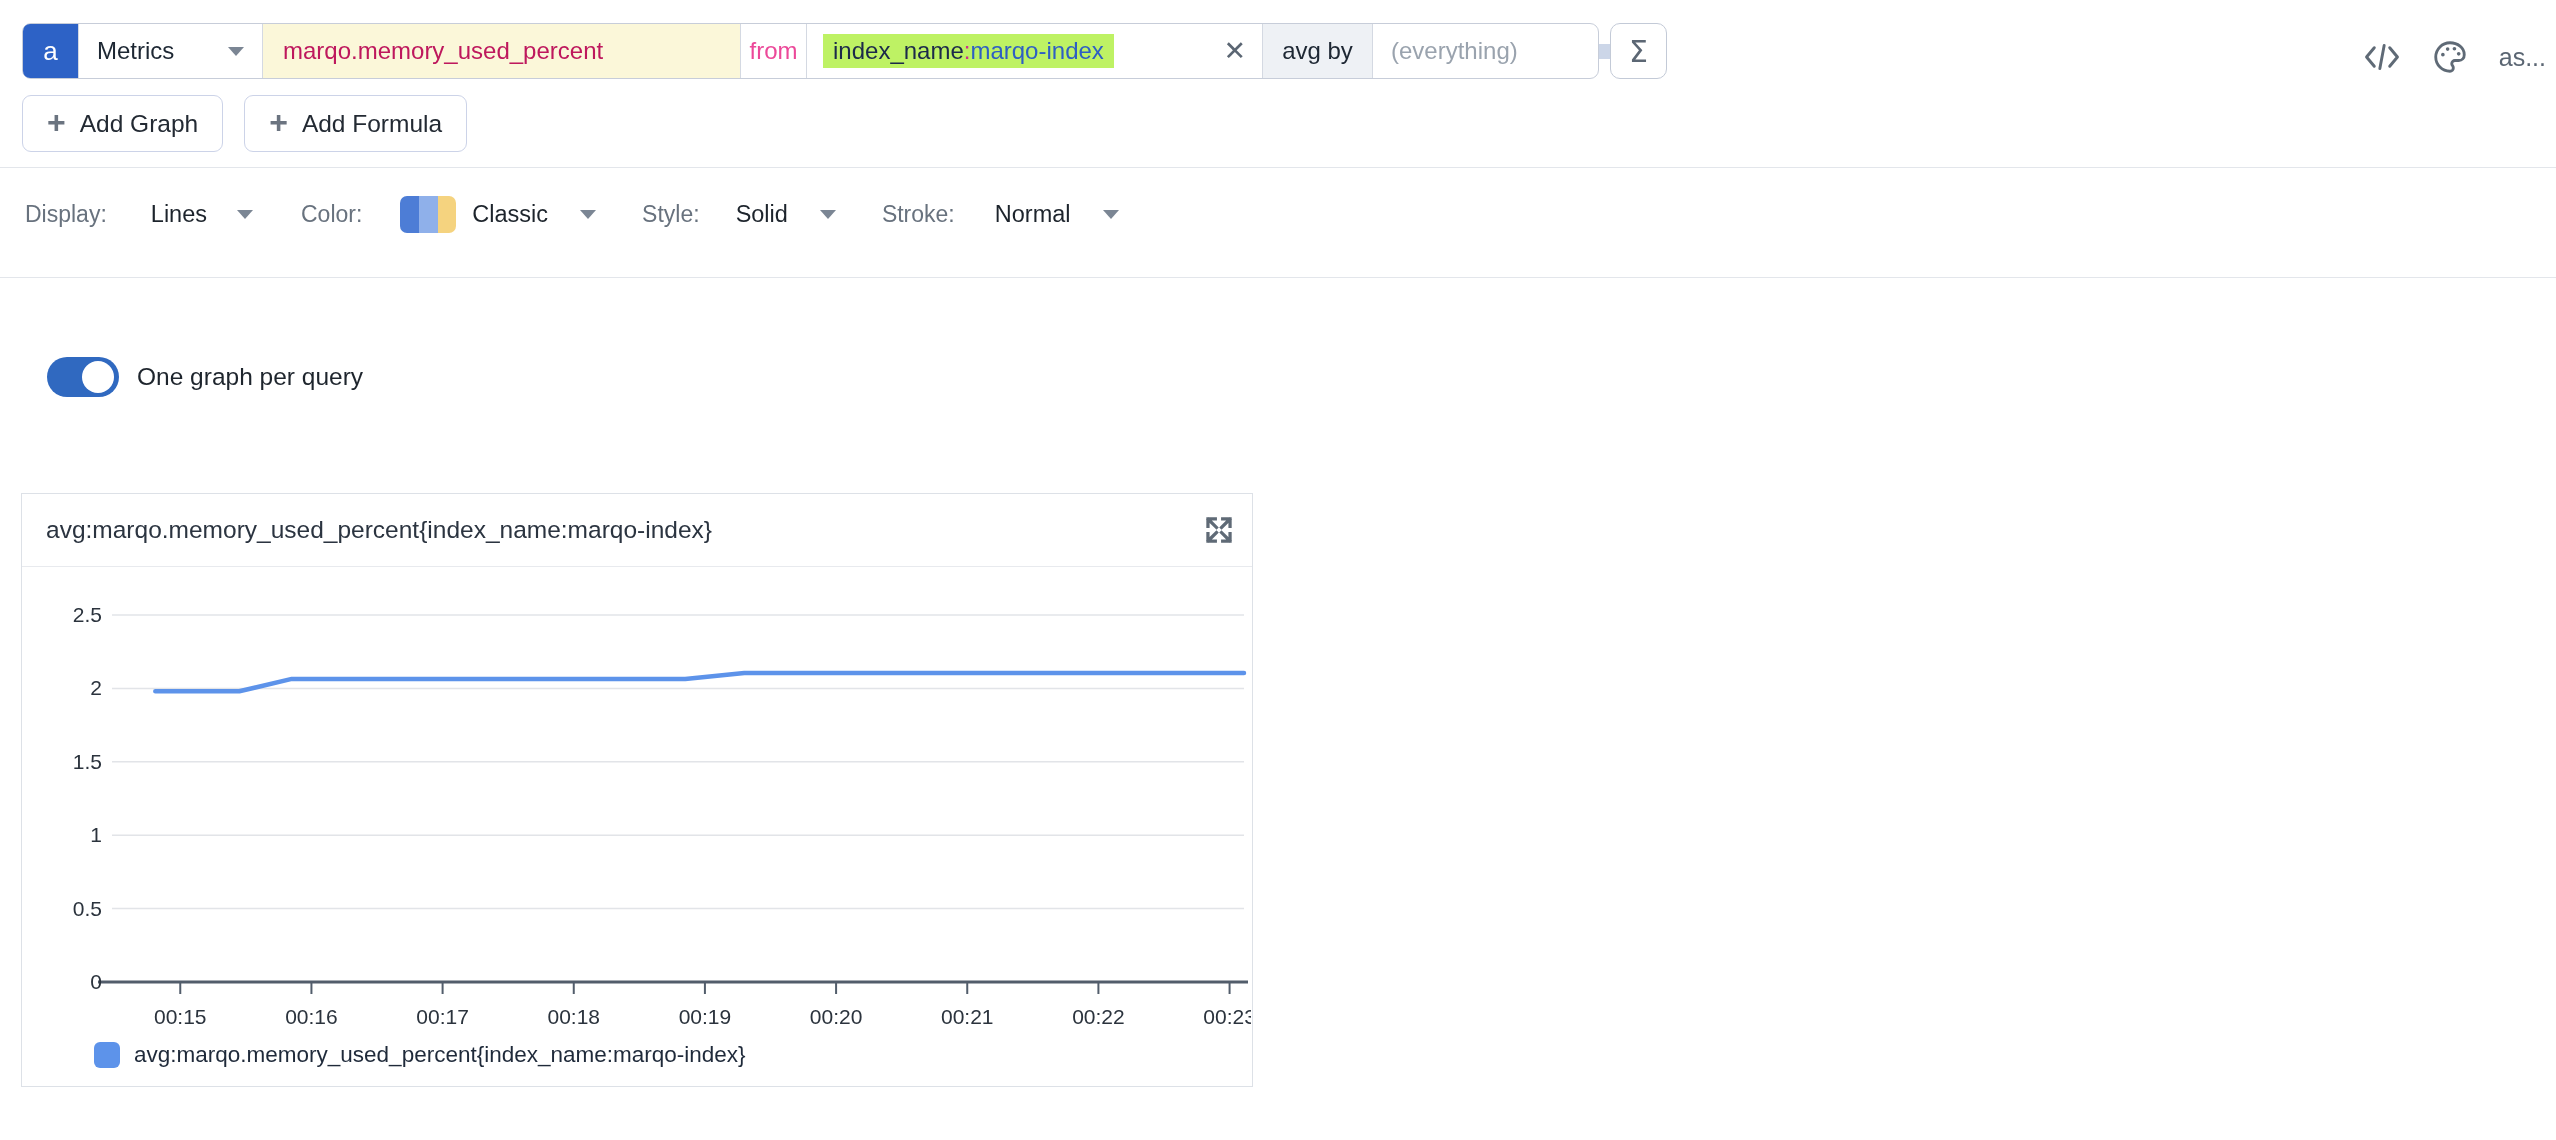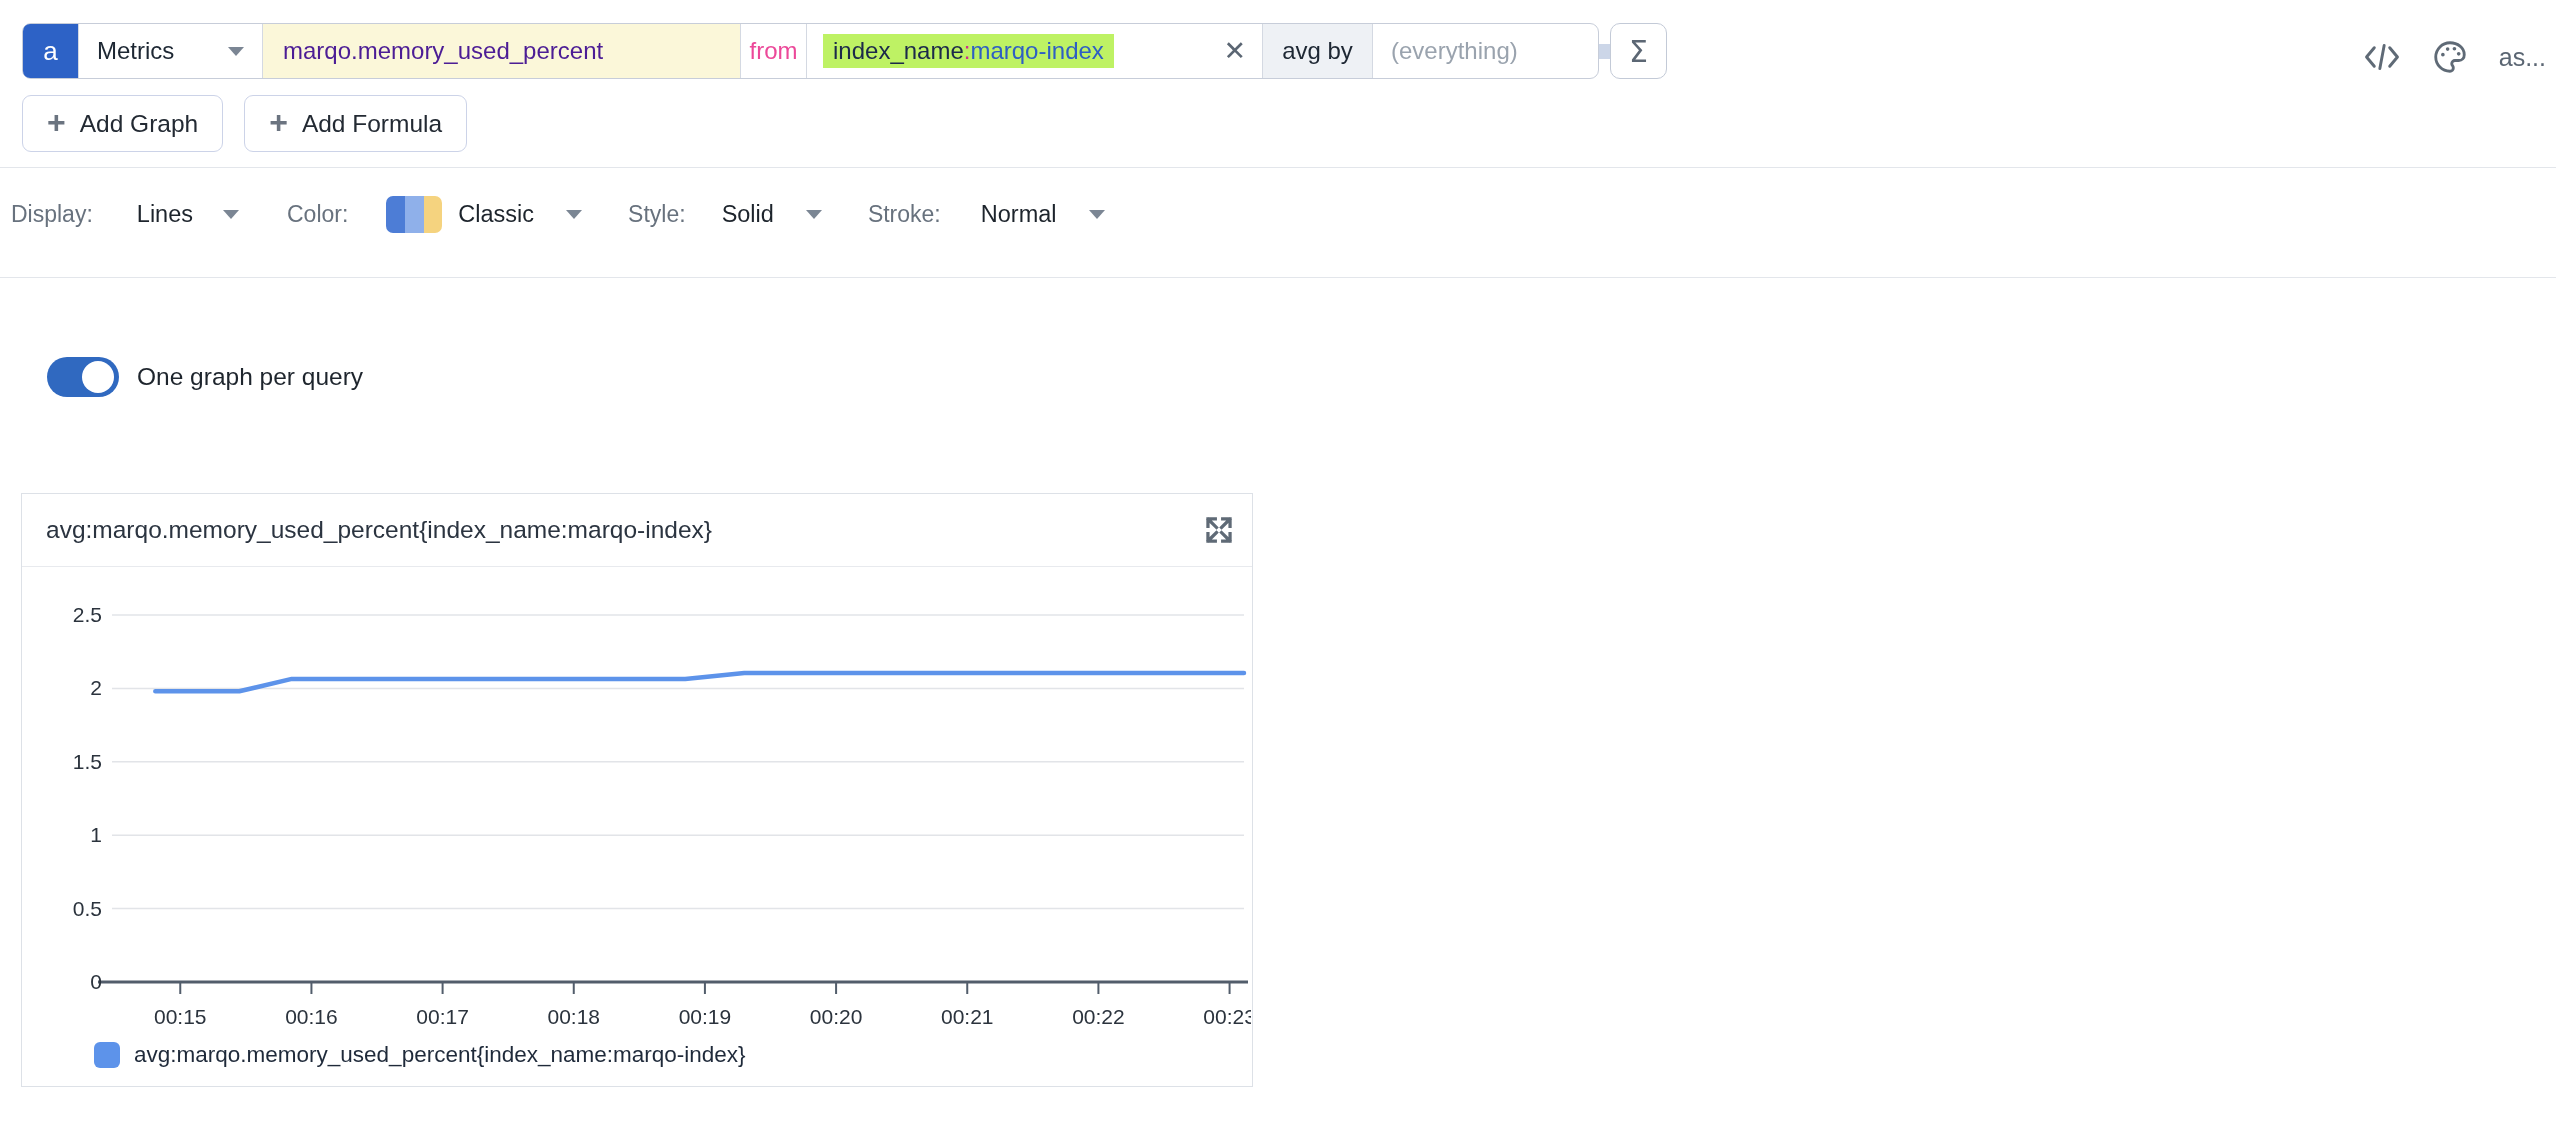--- a/index.html
+++ b/index.html
@@ -7,21 +7,21 @@
               font-family:"Liberation Sans", sans-serif; color:#1d242c; }
 
   
   .query-row { position:absolute; left:22px; top:23px; height:56px; display:flex; align-items:stretch; }
   .qgroup { display:flex; align-items:stretch; border:1.5px solid #c7cdd9; border-radius:9px; background:#fff; }
   .qseg { display:flex; align-items:center; font-size:24px; border-left:1.5px solid #d4d9e2; }
   .qseg:first-child { border-left:none; }
   .q-letter { width:55px; justify-content:center; background:#2d62c6; color:#fff;
               border-radius:7px 0 0 7px; font-size:26px; border-left:none; }
   .q-source { width:184px; padding:0 18px; justify-content:space-between; color:#1d2733; }
-  .q-metric { width:478px; padding:0 20px; background:#fbf7d9; color:#4c1d95; }
+  .q-metric { width:478px; padding:0 20px; background:#fbf7d9; color:#be185d; }
   .q-from { width:66px; justify-content:center; color:#ec4899; }
   .q-filter { width:456px; padding:0 16px; justify-content:space-between; }
   .q-avgby { width:110px; justify-content:center; background:#eef1f5; color:#1d2733; }
   .q-everything { width:226px; padding:0 18px; color:#9aa3ae; }
   .tag { background:#bef264; border-radius:0; padding:3px 10px; font-size:24px; white-space:nowrap; }
   .tag .k { color:#1c2a4a; } .tag .sep { color:#cf2e8e; } .tag .v { color:#2e5fc4; }
   .xclose { color:#5b6673; font-size:27px; cursor:pointer; line-height:1; }
   .nub { width:11px; align-self:center; height:15px; background:#ccd6e8; }
   .sigma-btn { width:57px; border:1.5px solid #c3cad7; border-radius:10px; background:#fff;
                display:flex; align-items:center; justify-content:center;
@@ -37,21 +37,21 @@
   
   .add-row { position:absolute; left:22px; top:95px; display:flex; gap:21px; }
   .btn { display:flex; align-items:center; gap:14px; height:57px; padding:0 24px;
          border:1.5px solid #ccd3e8; border-radius:9px; background:#fff;
          font-size:24.5px; color:#232a33; cursor:pointer; }
   .plus { color:#6b7480; font-size:32px; font-weight:700; line-height:1; margin-top:-3px; }
 
   .divider { position:absolute; left:0; width:2556px; height:0; border-top:1.5px solid #e3e6eb; }
 
   
-  .display-row { position:absolute; left:11px; top:186px; height:56px; display:flex; align-items:center; font-size:23px; }
+  .display-row { position:absolute; left:25px; top:186px; height:56px; display:flex; align-items:center; font-size:23px; }
   .dlabel { color:#68727e; }
   .dvalue { color:#1d242c; font-size:23.5px; }
   .swatch { display:flex; width:56px; height:37px; border-radius:7px; overflow:hidden; }
   .swatch div { flex:1; }
 
   
   .toolbar { position:absolute; left:21px; top:357px; display:flex; align-items:center; }
   .group-btn { display:flex; align-items:stretch; border:1.5px solid #ccd3e8; border-radius:9px; background:#fff; height:54px; }
   .group-btn .part { display:flex; align-items:center; gap:14px; padding:0 22px; font-size:24.5px; color:#232a33; cursor:pointer; }
   .group-btn .part + .part { border-left:1.5px solid #d7dce6; }

